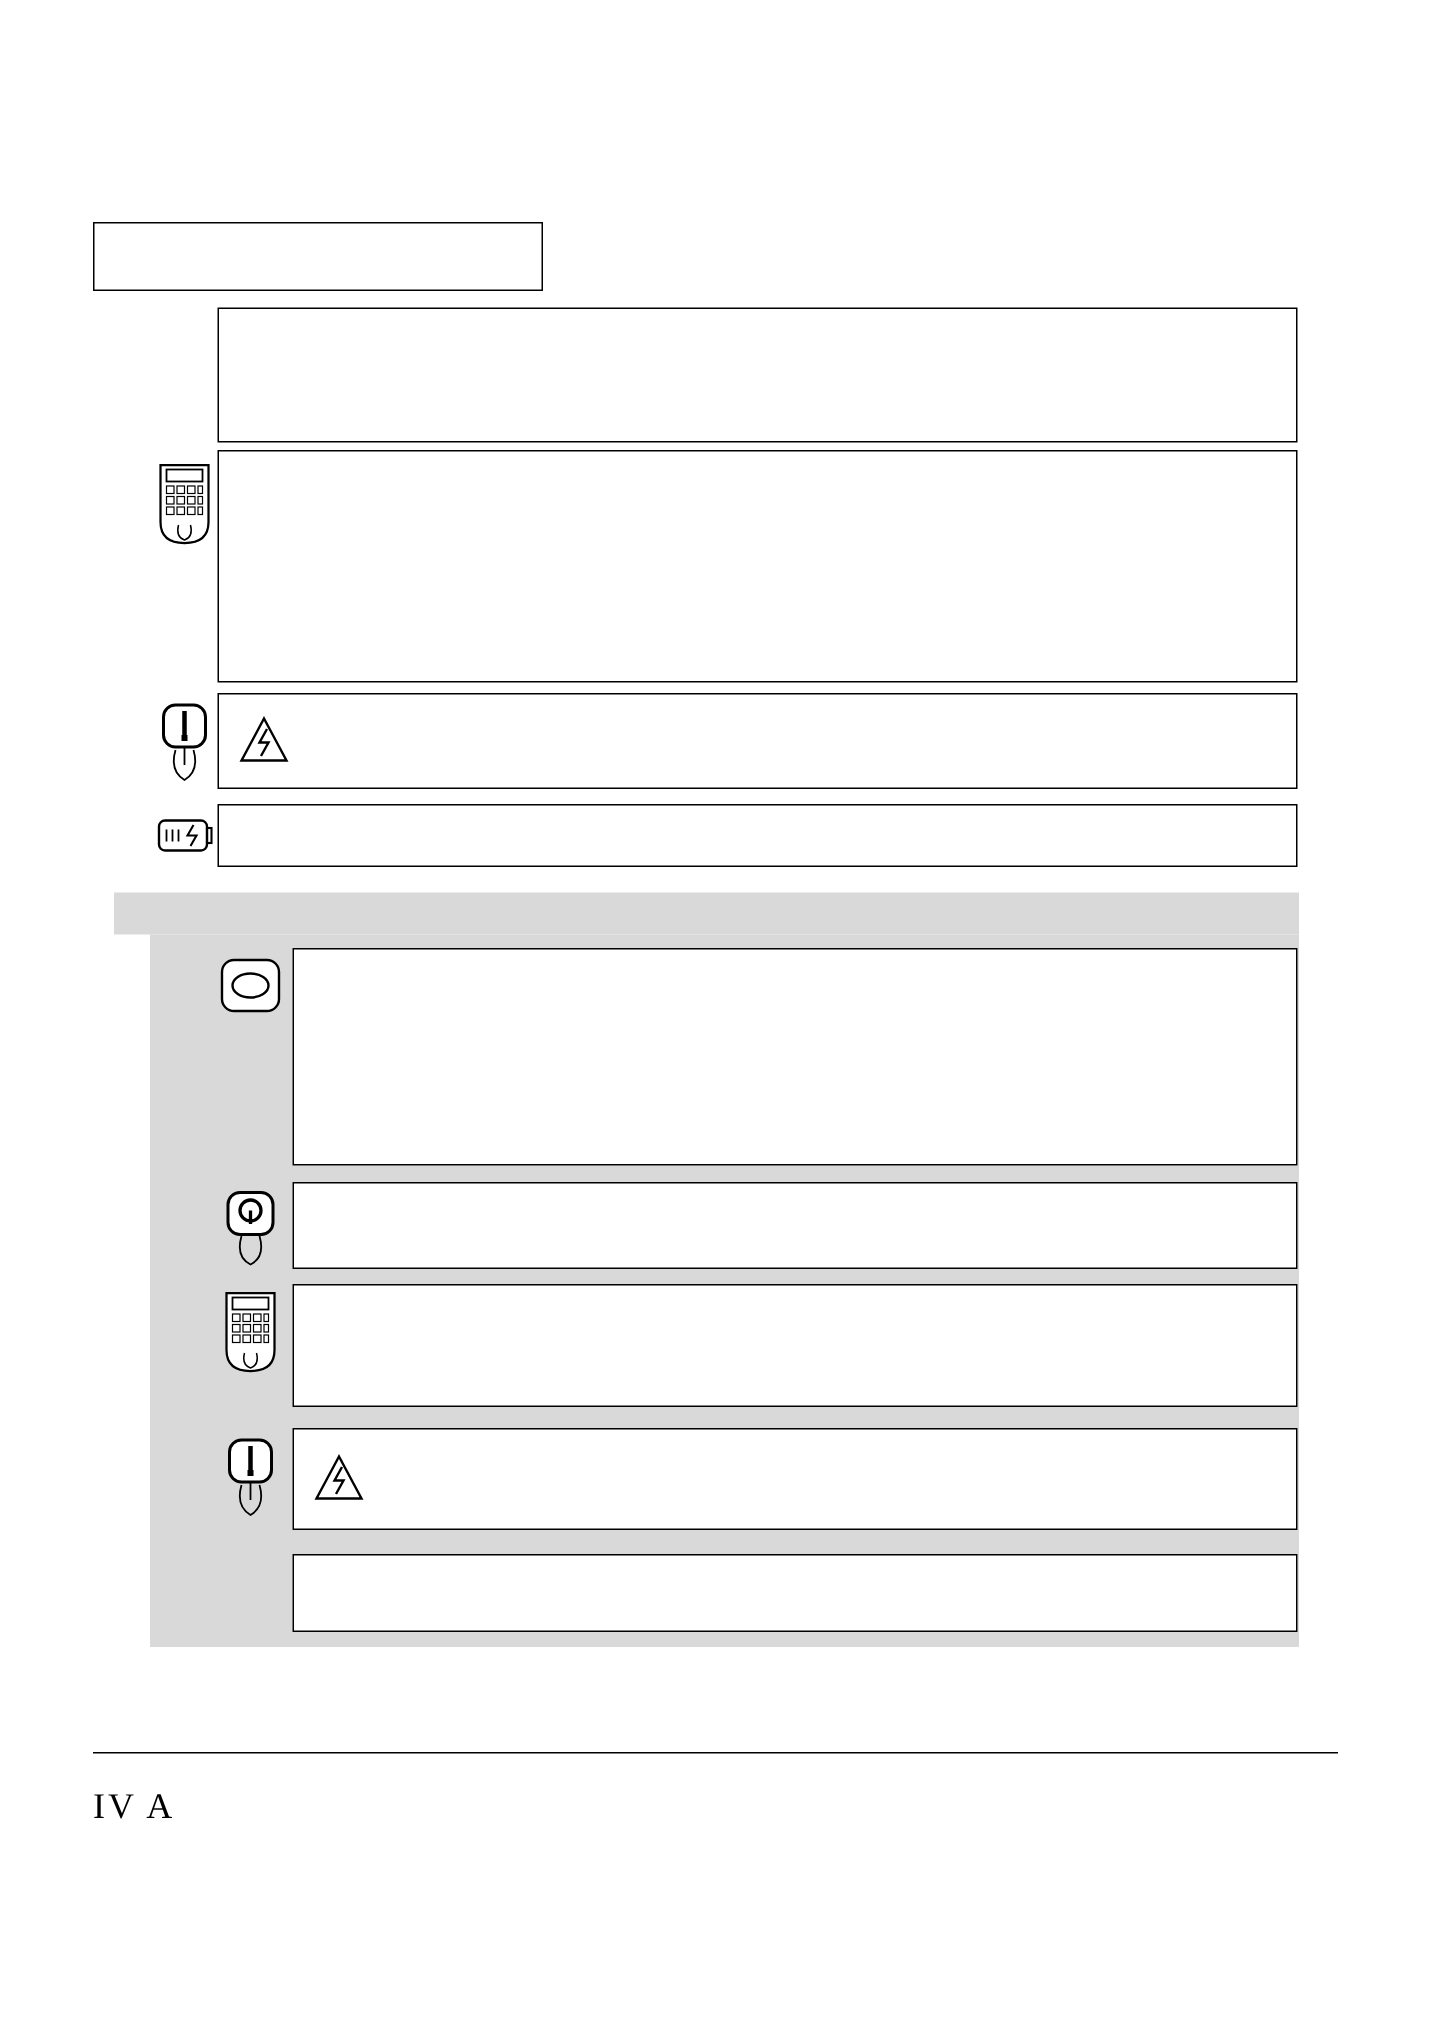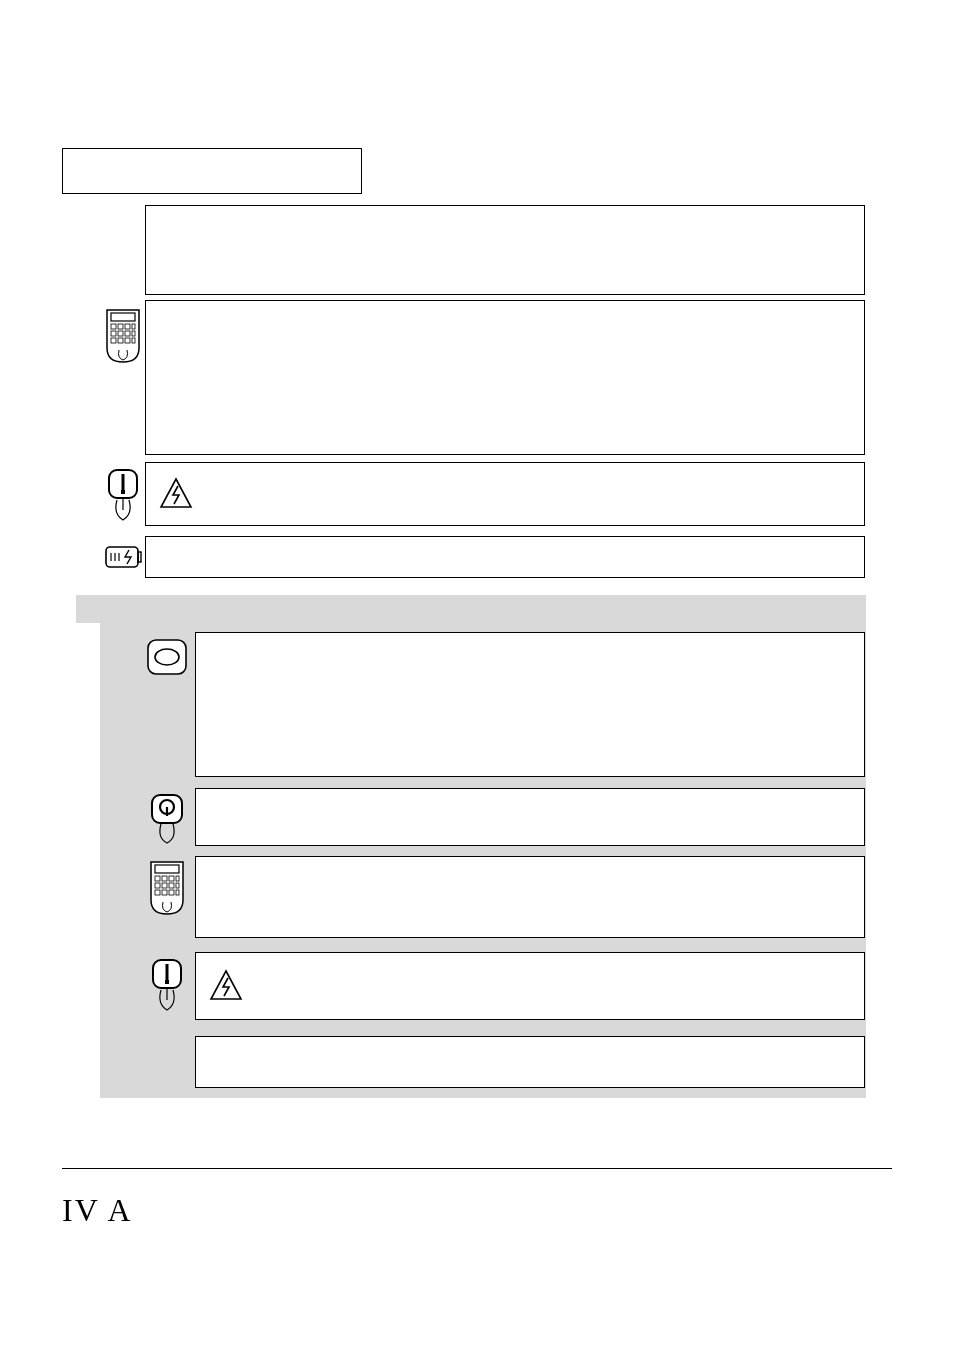--- a/index.html
+++ b/index.html
@@ -62,21 +62,21 @@
     left: 62px;
     right: 62px;
     border-top: 1px solid #000;
     top: 1168px;
   }
   .footer-text {
     position: absolute;
     left: 62px;
     top: 1192px;
     font-family: "Times New Roman", Times, serif;
-    font-size: 32px;
+    font-size: 24px;
     letter-spacing: 2px;
   }
 </style>
 </head>
 <body>
 
 <div class="page">
 
   <div class="title-box">
     <span></span>

